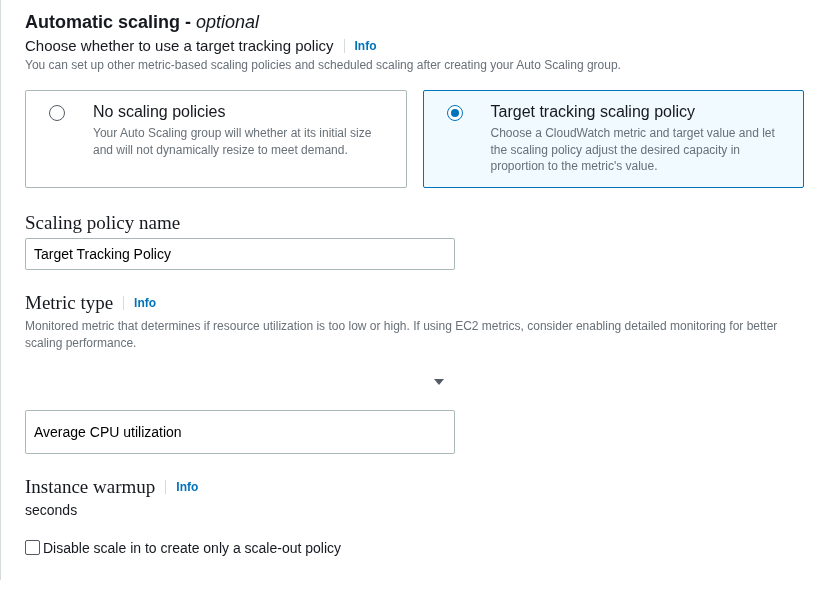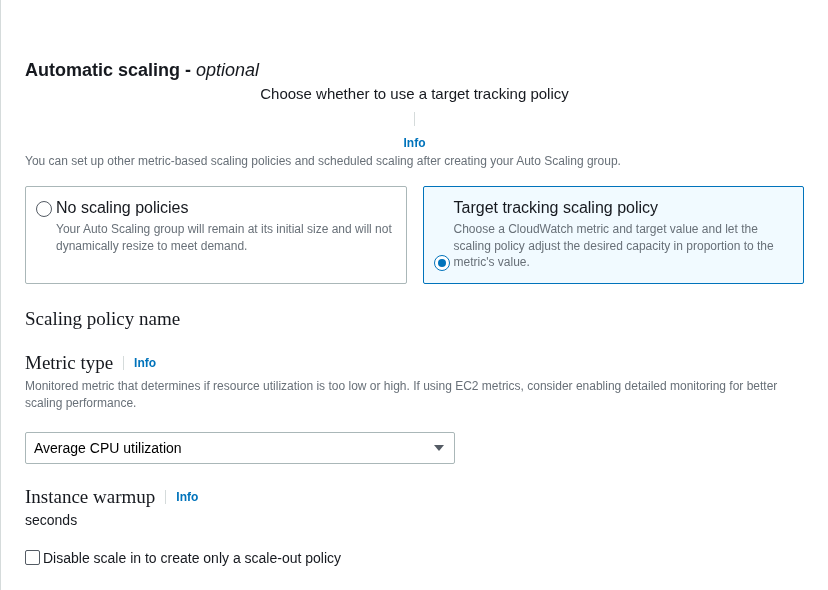--- a/index.html
+++ b/index.html
@@ -5,37 +5,36 @@
   * { box-sizing: border-box; }
   body {
     margin: 0;
     padding: 12px 24px 24px 24px;
     font-family: "Amazon Ember", "Helvetica Neue", Arial, sans-serif;
     font-size: 14px;
     color: #16191f;
     width: 828px;
     border-left: 1px solid #d5dbdb;
   }
-  .section-header { margin-bottom: 6px; margin-top: 48px; }
+  .section-header { margin-bottom: 6px; }
   .section-header h2 {
     font-size: 18px;
     margin: 0 0 4px 0;
     font-weight: 700;
   }
   .section-header h2 .optional {
     font-style: italic;
     font-weight: 400;
   }
   .subtitle-row {
     display: flex;
     align-items: center;
     gap: 10px;
     font-size: 15px;
     margin-bottom: 3px;
-    flex-direction: column;
   }
   .divider {
     width: 1px;
     height: 14px;
     background: #d5dbdb;
   }
   .info-link {
     color: #0073bb;
     font-size: 12px;
     font-weight: 700;
@@ -49,29 +48,28 @@
   }
   .radio-row {
     display: flex;
     gap: 16px;
     margin: 16px 0 24px 0;
   }
   .radio-card {
     flex: 1;
     border: 1px solid #aab7b8;
     border-radius: 2px;
-    padding: 12px 10px;
-    display: flex;
-    gap: 4px;
+    padding: 12px 23px;
+    display: flex;
+    gap: 28px;
     cursor: pointer;
   }
   .radio-card.selected {
     border: 1px solid #0073bb;
     background: #f1faff;
-    align-items: flex-end;
   }
   .radio-outer {
     width: 16px;
     height: 16px;
     border: 1px solid #545b64;
     border-radius: 50%;
     flex-shrink: 0;
     margin-top: 2px;
     position: relative;
     background: #fff;
@@ -118,28 +116,29 @@
   .text-input.placeholder-italic::placeholder {
     font-style: italic;
     color: #687078;
   }
   .select-wrap {
     position: relative;
     width: 430px;
   }
   .select-wrap select {
     width: 100%;
-    height: 32px;
+    height: 44px;
     border: 1px solid #aab7b8;
     border-radius: 2px;
     padding: 4px 28px 4px 8px;
     font-size: 14px;
     font-family: inherit;
     background: #fff;
     appearance: none;
+    margin-top: 44px;
     -webkit-appearance: none;
   }
   .select-caret {
     position: absolute;
     right: 6px;
     top: 6px;
     width: 20px;
     height: 20px;
     pointer-events: none;
     display: flex;
@@ -181,45 +180,46 @@
     <a class="info-link">Info</a>
   </div>
   <div class="hint">You can set up other metric-based scaling policies and scheduled scaling after creating your Auto Scaling group.</div>
 </div>
 
 <div class="radio-row">
   <div class="radio-card">
     <div class="radio-outer"></div>
     <div>
       <div class="radio-title">No scaling policies</div>
-      <div class="radio-desc">Your Auto Scaling group will remain at its initial size and will not dynamically resize to meet demand.</div>
+      <div class="radio-desc">Your Auto Scaling group will whether at its initial size and will not dynamically resize to meet demand.</div>
     </div>
   </div>
   <div class="radio-card selected">
     <div class="radio-outer"></div>
     <div>
       <div class="radio-title">Target tracking scaling policy</div>
       <div class="radio-desc">Choose a CloudWatch metric and target value and let the scaling policy adjust the desired capacity in proportion to the metric's value.</div>
     </div>
   </div>
 </div>
 
 <div class="form-group">
   <div class="form-label-row">
     <span class="form-label">Scaling policy name</span>
   </div>
+  <input type="text" class="text-input" value="Target Tracking Policy" style="">
 </div>
 
 <div class="form-group">
   <div class="form-label-row">
     <span class="form-label">Metric type</span>
     <span class="divider"></span>
     <a class="info-link">Info</a>
   </div>
-  <div class="hint" style="margin-bottom:20px;">Monitored metric that determines if resource utilization is too low or high. If using EC2 metrics, consider enabling detailed monitoring for better scaling performance.</div>
+  <div class="hint" style="margin-bottom:14px;">Monitored metric that determines if resource utilization is too low or high. If using EC2 metrics, consider enabling detailed monitoring for better scaling performance.</div>
   <div class="select-wrap">
     <select>
       <option>Average CPU utilization</option>
     </select>
     <span class="select-caret">
       <svg width="10" height="6" viewBox="0 0 10 6">
           <path d="M0 0 L5 6 L10 0 Z" fill="#545b64"></path>
         </svg>
     </span>
   </div>

